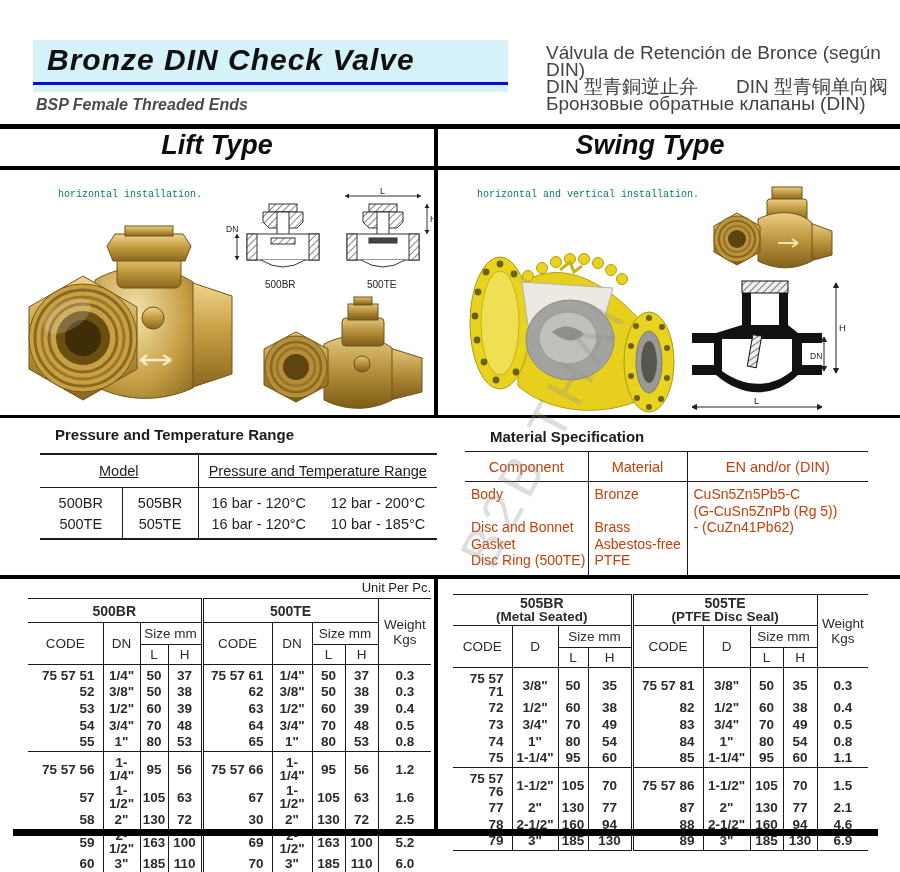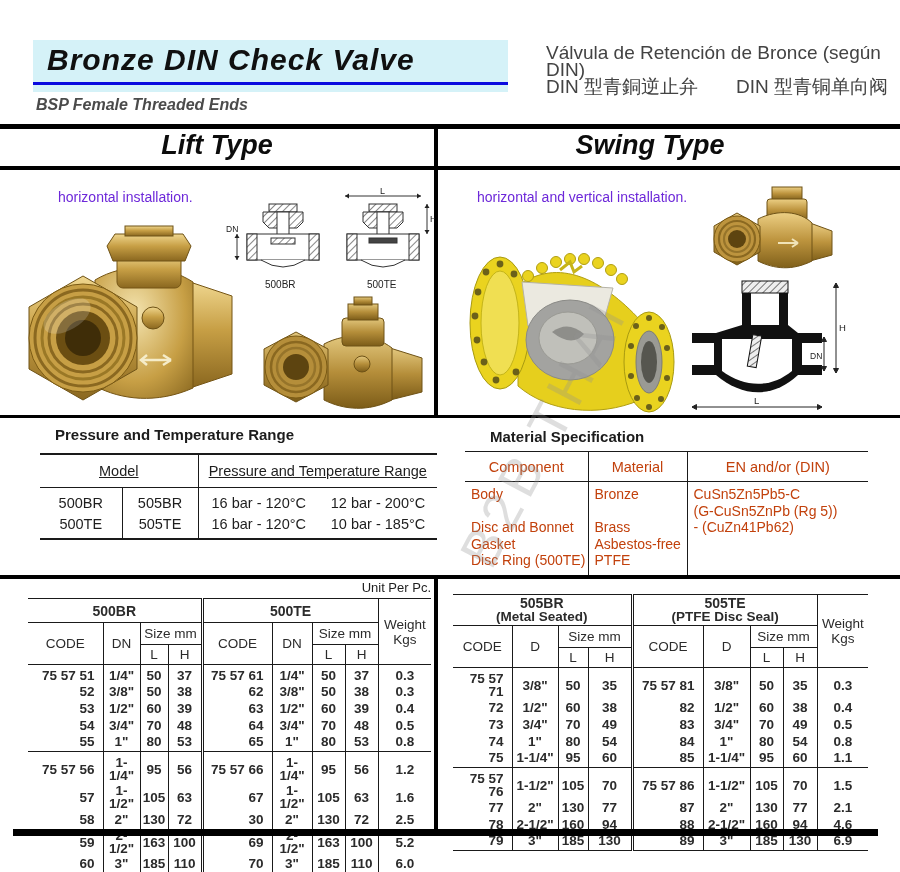--- a/index.html
+++ b/index.html
@@ -23,21 +23,21 @@
   .rule-bottom { position:absolute; left:13px; top:829px; width:865px; height:7px; background:#000; }
   .vdiv { position:absolute; left:434px; width:4px; background:#000; }
   .vdiv-top { top:124px; height:291px; }
   .vdiv-bottom { top:575px; height:258px; }
 
   .type-header { position:absolute; top:130px; font-size:27px; font-weight:bold; font-style:italic;
                  color:#0c0c0c; text-align:center; }
   .type-lift { left:0; width:434px; }
   .type-swing { left:419px; width:462px; }
 
-  .note { position:absolute; font-size:14px; color:#6d28d9; }
+  .note { position:absolute; font-size:10px; color:#0f766e;font-family:Liberation Mono, monospace; }
   .note-lift { left:58px; top:189px; }
   .note-swing { left:477px; top:189px; }
 
   .img-abs { position:absolute; }
 
   
   .pt-title { position:absolute; left:55px; top:426px; font-size:15px; font-weight:bold; color:#1c1c1c; }
   .pt-wrap { position:absolute; left:40px; top:453px; width:397px; }
   table.pt { border-collapse:collapse; width:100%; table-layout:fixed; font-size:14.5px; color:#1e1e1e;
              border-top:2px solid #1a1a1a; border-bottom:2px solid #1a1a1a; }
@@ -99,20 +99,21 @@
 <div class="page">
 
   <div class="title-box">
     <div class="title-text">Bronze DIN Check Valve</div>
     <div class="title-rule"></div>
   </div>
   <div class="subtitle">BSP Female Threaded Ends</div>
   <div class="translations">
     <div>Válvula de Retención de Bronce (según DIN)</div>
     <div>DIN 型青銅逆止弁　　DIN 型青铜单向阀</div>
+    <div>Бронзовые обратные клапаны (DIN)</div>
   </div>
 
   <div class="hrule rule1"></div>
   <div class="type-header type-lift">Lift Type</div>
   <div class="type-header type-swing">Swing Type</div>
   <div class="hrule rule2"></div>
   <div class="vdiv vdiv-top"></div>
 
   <div class="note note-lift">horizontal installation.</div>
   <div class="note note-swing">horizontal and vertical installation.</div>

